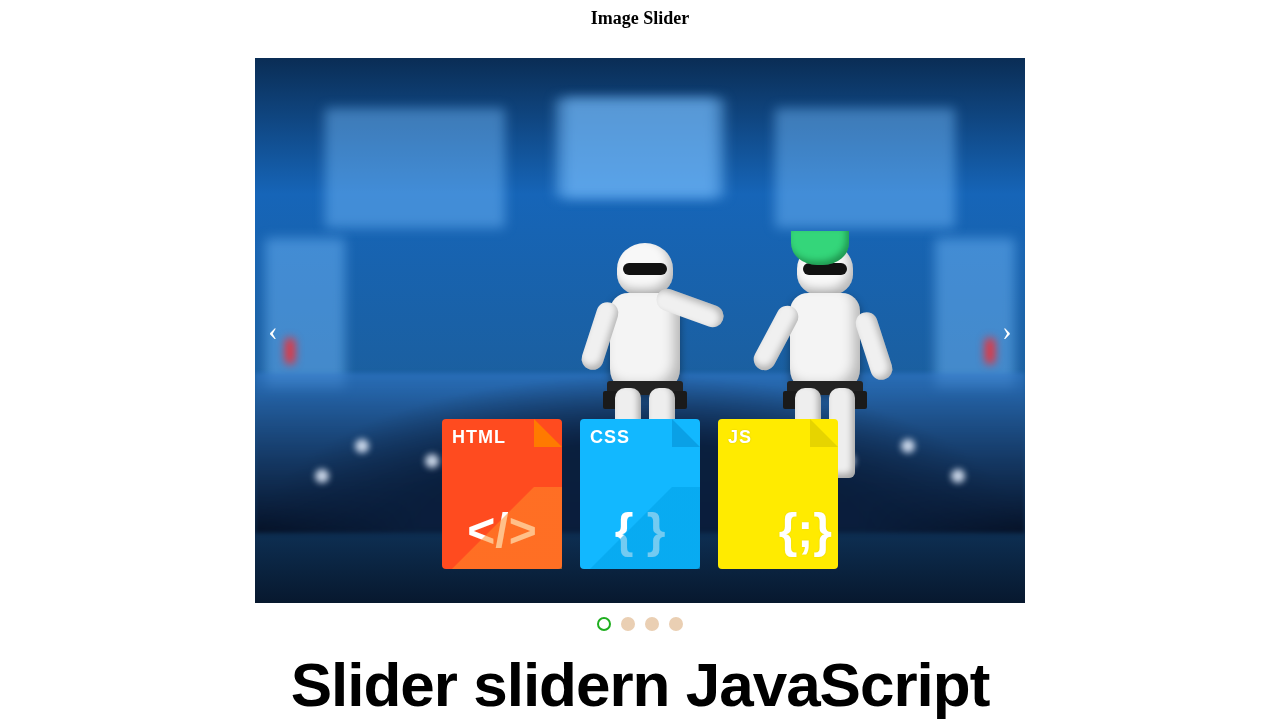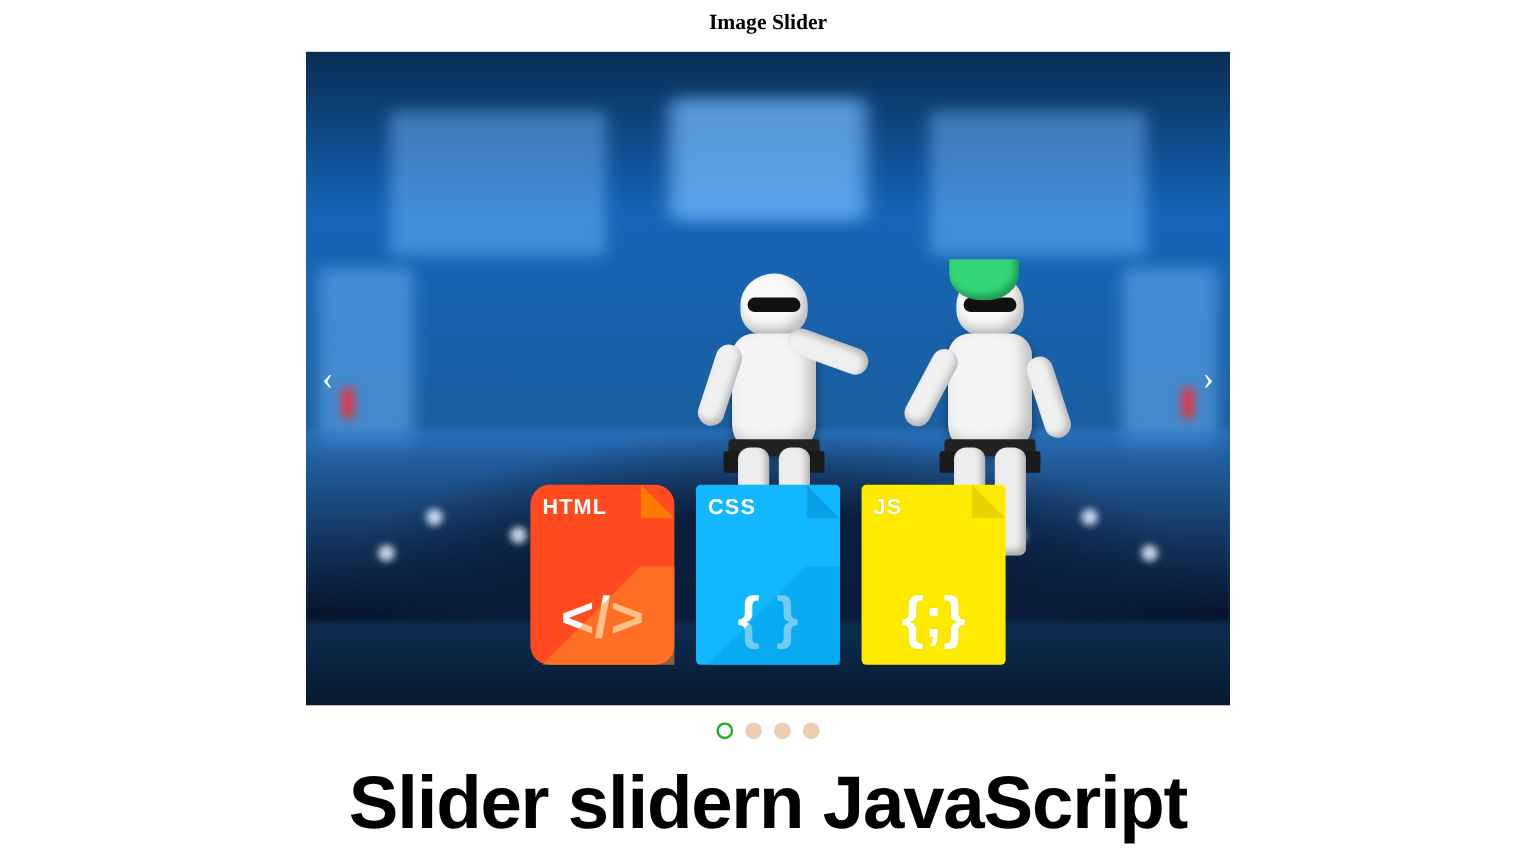--- a/index.html
+++ b/index.html
@@ -10,21 +10,21 @@
       height: 720px;
       overflow: hidden;
       display: flex;
       flex-direction: column;
       align-items: center;
     }
     .title {
       font-weight: bold;
       font-size: 18px;
       margin-top: 8px;
-      margin-bottom: 14px;
+      margin-bottom: 29px;
       font-family: "Times New Roman", serif;
     }
     .slider {
       position: relative;
       width: 770px;
       height: 545px;
       overflow: hidden;
     }
     .slide-bg {
       position: absolute;
@@ -164,33 +164,33 @@
       font-size:18px;
       letter-spacing:1px;
       font-family: Arial, sans-serif;
     }
     .file .glyph {
       font-size:48px;
       line-height:1;
       font-family: Arial, sans-serif;
       font-weight:900;
     }
-    .file.html { background:#ff4b1f;border-radius:16px; }
+    .file.html { background:#ff4b1f; }
     .file.html .ear { background:#ff7a00; }
     .file.html::after{
       content:""; position:absolute; left:0; bottom:0; width:100%; height:55%;
       background: linear-gradient(135deg, rgba(255,255,255,0) 45%, rgba(255,140,40,0.55) 46%);
     }
     .file.css { background:#12b8ff; }
     .file.css .ear { background:#0aa0e6; }
     .file.css::after{
       content:""; position:absolute; left:0; bottom:0; width:100%; height:55%;
       background: linear-gradient(135deg, rgba(255,255,255,0) 45%, rgba(0,160,230,0.55) 46%);
     }
-    .file.js { background:#ffeb00; color:#fff; }
+    .file.js { background:#ffeb00; color:#fff;align-items:flex-end; }
     .file.js .ear { background:#e6d400; }
     .file.js .tag { color:#fff; text-shadow:0 0 2px rgba(0,0,0,0.15);}
     .file.js .glyph { color:#fff; text-shadow:0 0 2px rgba(0,0,0,0.1);}
     
     .nav-btn {
       position:absolute;
       top:50%; transform:translateY(-50%);
       color:#fff;
       font-size:28px;
       font-weight:normal;

